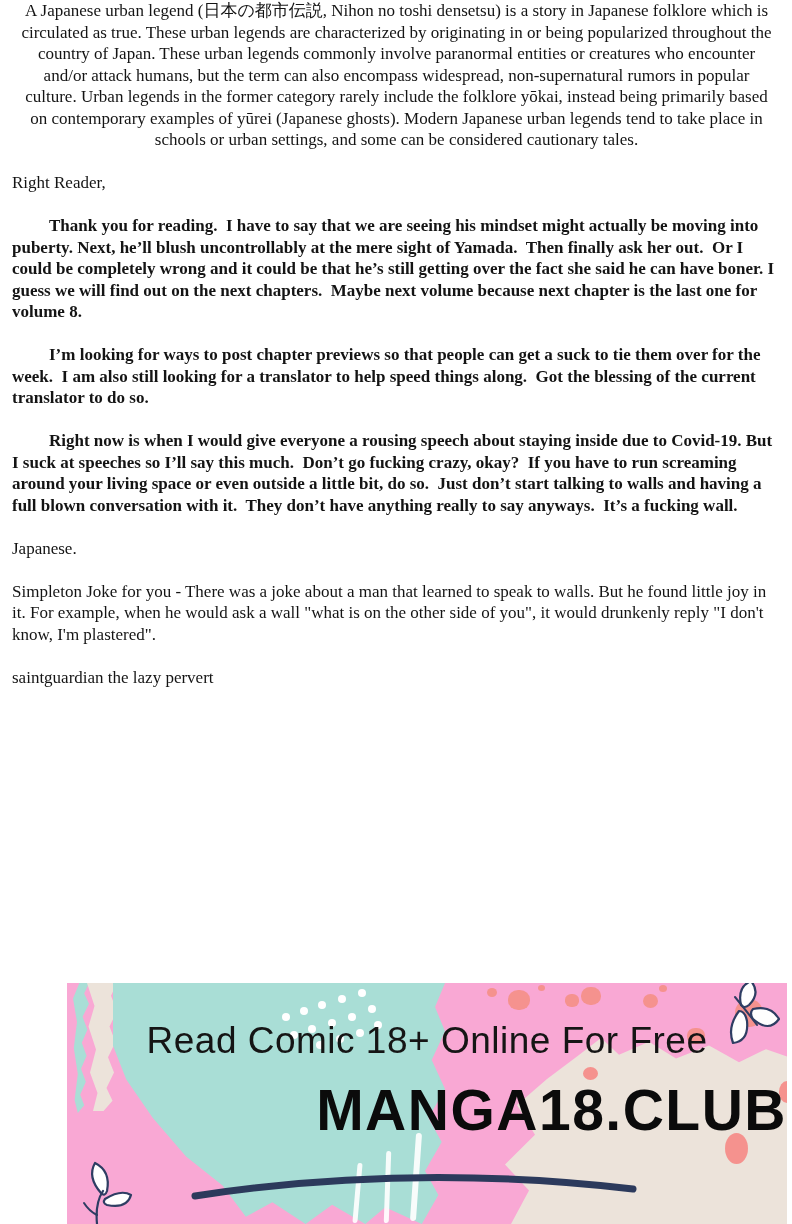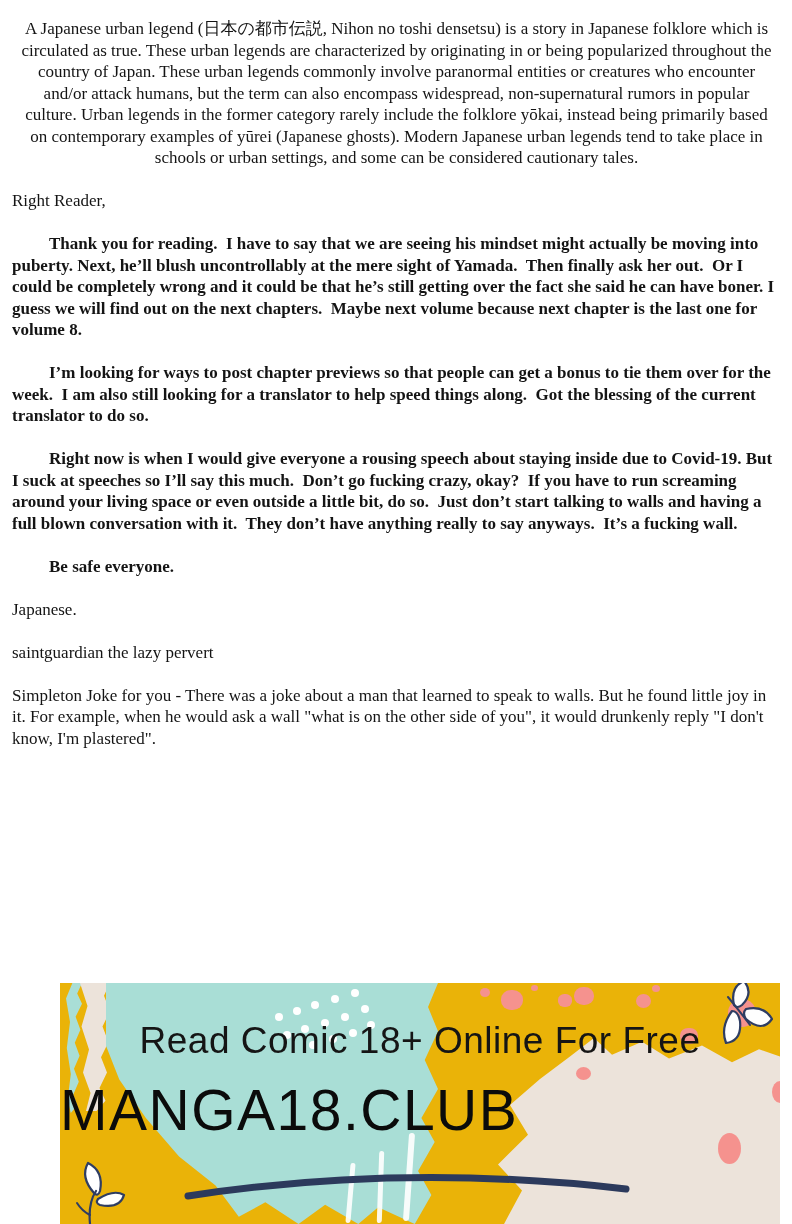--- a/index.html
+++ b/index.html
@@ -9,32 +9,32 @@
     background:#ffffff;
     position:relative;
     overflow:hidden;
     font-family:"Liberation Serif","DejaVu Serif",serif;
     color:#141414;
   }
 
   
   .doc {
     position:absolute; left:0; top:0; width:792px;
-    padding:18px 11px 0 12px;
+    padding:0 11px 0 12px;
     font-size:17px; line-height:21.5px;
   }
   .doc p { margin:0 0 21.5px 0; white-space:pre-wrap; }
   .doc p.center { text-align:center; padding:0 4px; }
   .doc p.indent { text-indent:37px;font-weight:bold; }
 
   
   .banner {
-    position:absolute; left:60px; top:983px;
+    position:absolute; left:67px; top:983px;
     width:720px; height:241px;
-    background:#eab308; overflow:hidden;
+    background:#f9a8d4; overflow:hidden;
     font-family:"Liberation Sans","DejaVu Sans",sans-serif;
   }
   .abs { position:absolute; }
 
   .teal-left-streak {
     left:6px; top:0; width:16px; height:130px; background:#a9ded6;
     clip-path:polygon(40% 0,100% 0,70% 8%,100% 16%,60% 26%,90% 36%,55% 46%,85% 56%,50% 66%,80% 76%,45% 86%,70% 94%,30% 100%,10% 90%,30% 70%,5% 50%,25% 30%,0 12%);
   }
   .beige-strip {
     left:20px; top:0; width:30px; height:128px; background:#ece3da;
@@ -58,38 +58,37 @@
   .dot { position:absolute; width:8px; height:8px; border-radius:50%; background:#ffffff; }
 
   .pink { position:absolute; background:#f5928e; border-radius:50%; }
 
   .tagline {
     left:0; right:0; top:36px; text-align:center;
     font-size:37px; line-height:44px; font-weight:500;
     letter-spacing:.5px; color:#151515;
   }
   .sitename {
-    left:0; right:0; top:96px; text-align:left;
-    font-size:57px; line-height:62px; font-weight:400;
+    left:0; right:0; top:96px; text-align:right;
+    font-size:57px; line-height:62px; font-weight:700;
     letter-spacing:1.5px; color:#0b0b0b;
   }
 </style>
 </head>
 <body>
 
 <div class="doc">
   <p class="center">A Japanese urban legend (日本の都市伝説, Nihon no toshi densetsu) is a story in Japanese folklore which is circulated as true. These urban legends are characterized by originating in or being popularized throughout the country of Japan. These urban legends commonly involve paranormal entities or creatures who encounter and/or attack humans, but the term can also encompass widespread, non-supernatural rumors in popular culture. Urban legends in the former category rarely include the folklore yōkai, instead being primarily based on contemporary examples of yūrei (Japanese ghosts). Modern Japanese urban legends tend to take place in schools or urban settings, and some can be considered cautionary tales.</p>
   <p>Right Reader,</p>
   <p class="indent">Thank you for reading.  I have to say that we are seeing his mindset might actually be moving into puberty. Next, he’ll blush uncontrollably at the mere sight of Yamada.  Then finally ask her out.  Or I could be completely wrong and it could be that he’s still getting over the fact she said he can have boner. I guess we will find out on the next chapters.  Maybe next volume because next chapter is the last one for volume 8.</p>
-  <p class="indent">I’m looking for ways to post chapter previews so that people can get a bonus to tie them over for the week.  I am also still looking for a translator to help speed things along.  Got the blessing of the current translator to do so.</p>
+  <p class="indent">I’m looking for ways to post chapter previews so that people can get a suck to tie them over for the week.  I am also still looking for a translator to help speed things along.  Got the blessing of the current translator to do so.</p>
   <p class="indent">Right now is when I would give everyone a rousing speech about staying inside due to Covid-19. But I suck at speeches so I’ll say this much.  Don’t go fucking crazy, okay?  If you have to run screaming around your living space or even outside a little bit, do so.  Just don’t start talking to walls and having a full blown conversation with it.  They don’t have anything really to say anyways.  It’s a fucking wall.</p>
-  <p class="indent">Be safe everyone.</p>
   <p>Japanese.</p>
+  <p>Simpleton Joke for you - There was a joke about a man that learned to speak to walls. But he found little joy in it. For example, when he would ask a wall "what is on the other side of you", it would drunkenly reply "I don't know, I'm plastered".</p>
   <p>saintguardian the lazy pervert</p>
-  <p>Simpleton Joke for you - There was a joke about a man that learned to speak to walls. But he found little joy in it. For example, when he would ask a wall "what is on the other side of you", it would drunkenly reply "I don't know, I'm plastered".</p>
 </div>
 
 <div class="banner">
 
   <div class="abs teal-left-streak"></div>
   <div class="abs beige-strip"></div>
   <div class="abs teal-block"></div>
   <div class="abs white-streak ws1"></div>
   <div class="abs white-streak ws2"></div>
   <div class="abs white-streak ws3"></div>

